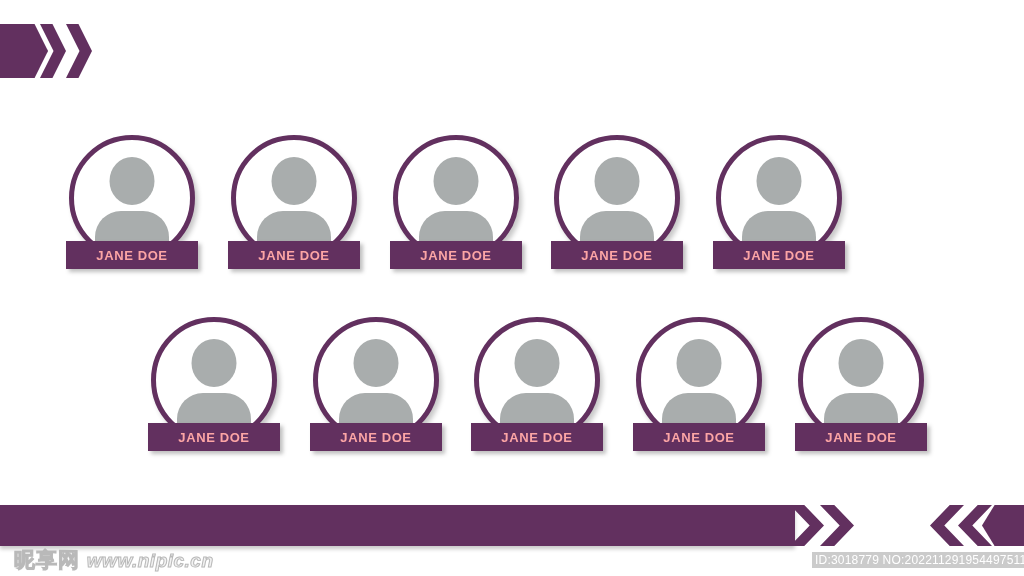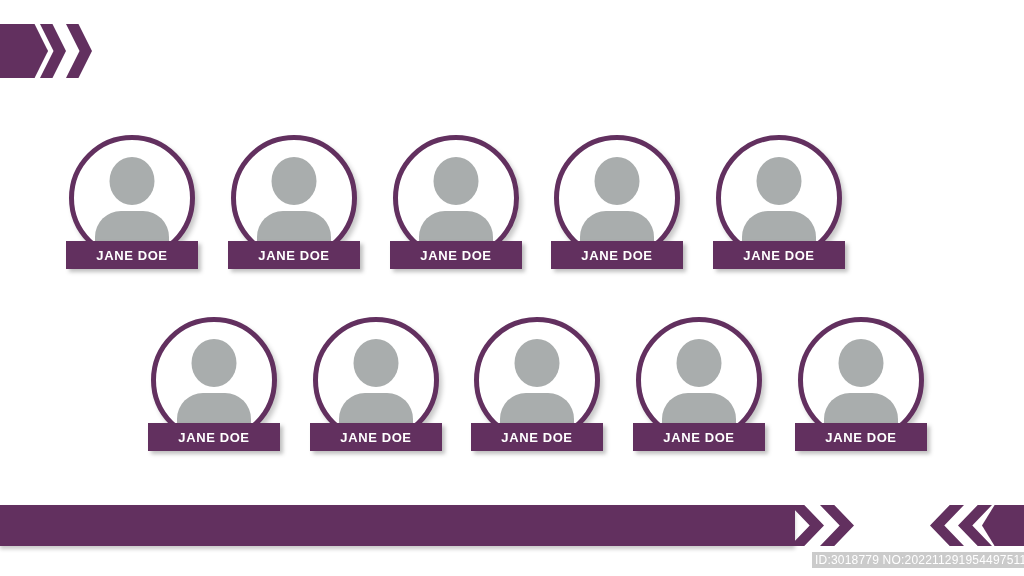--- a/index.html
+++ b/index.html
@@ -99,21 +99,21 @@
     background: #A9ADAD;
     border-radius: 26px 26px 6px 6px;
   }
   .nameplate {
     position: absolute;
     left: 0;
     top: 106px;
     width: 132px;
     height: 28px;
     background: #62305F;
-    color: #ffffff;
+    color: #fca5a5;
     font-size: 13px;
     font-weight: bold;
     letter-spacing: 0.6px;
     display: flex;
     align-items: center;
     justify-content: center;
     box-shadow: 3px 3px 4px rgba(0,0,0,0.25);
   }
 
   
@@ -276,15 +276,19 @@
       </div>
     </div>
 
   <div class="footer-bar"></div>
   <div class="ftr-chev f1"></div>
   <div class="ftr-chev f2"></div>
   <div class="ftr-chev-l g1"></div>
   <div class="ftr-chev-l g2"></div>
   <div class="ftr-tail"></div>
 
+  <div class="watermark">
+    <span>昵享网</span>
+    <span class="wm-url">www.nipic.cn</span>
+  </div>
   <div class="asset-id">ID:3018779 NO:20221129195449751105</div>
 
 </div>
 
 </body></html>

